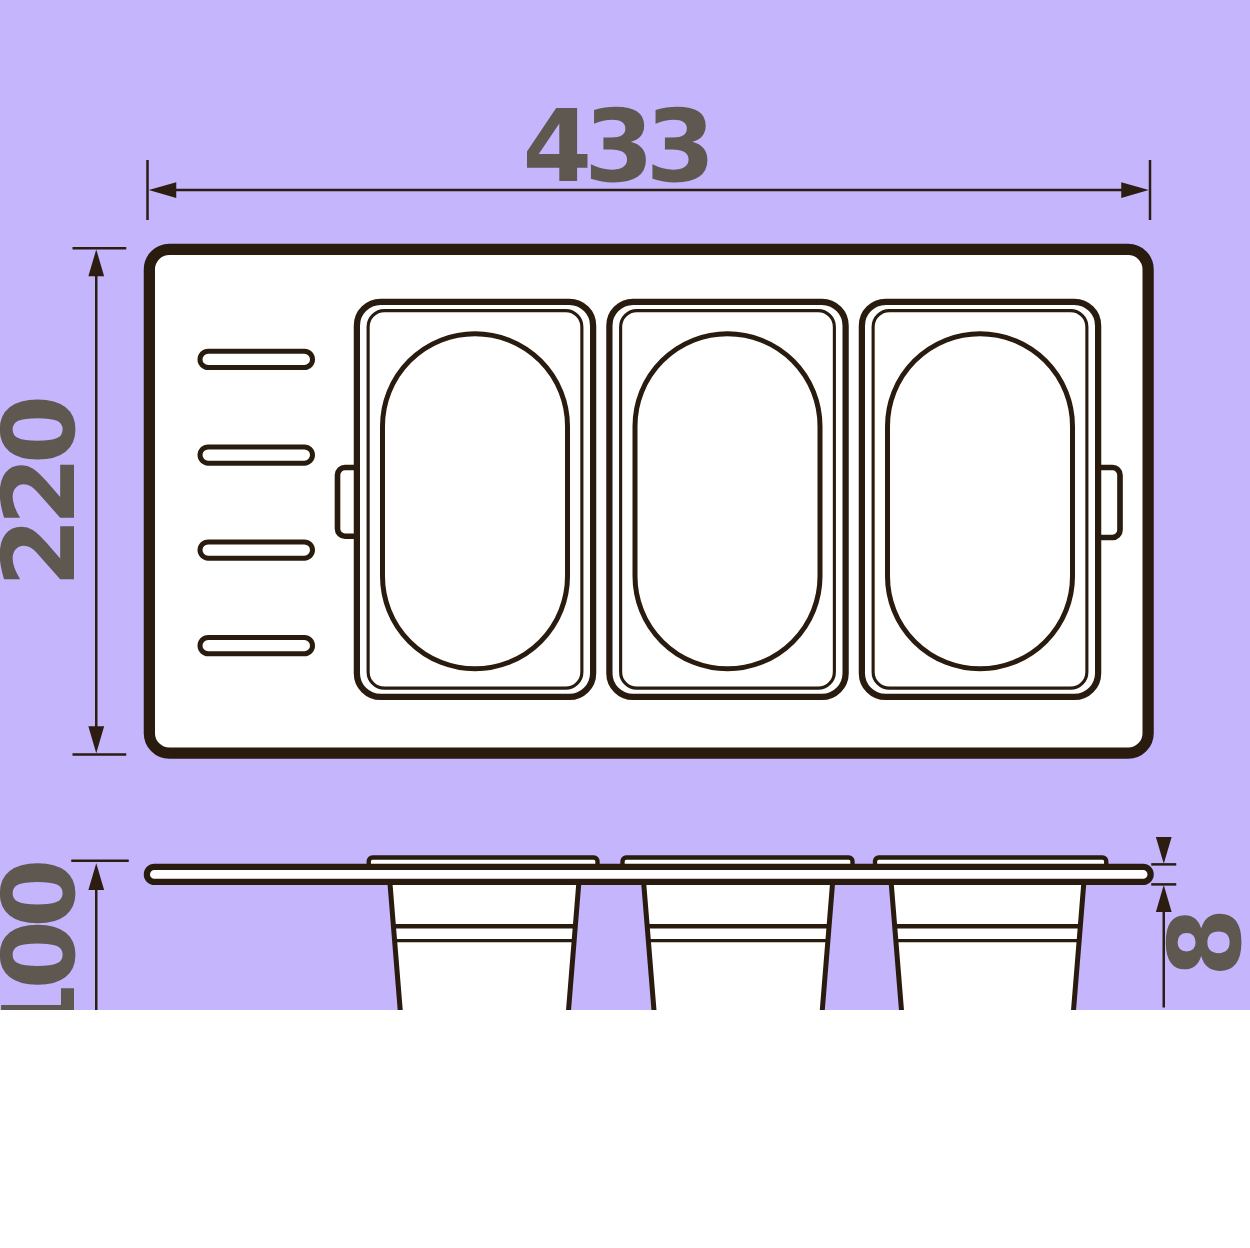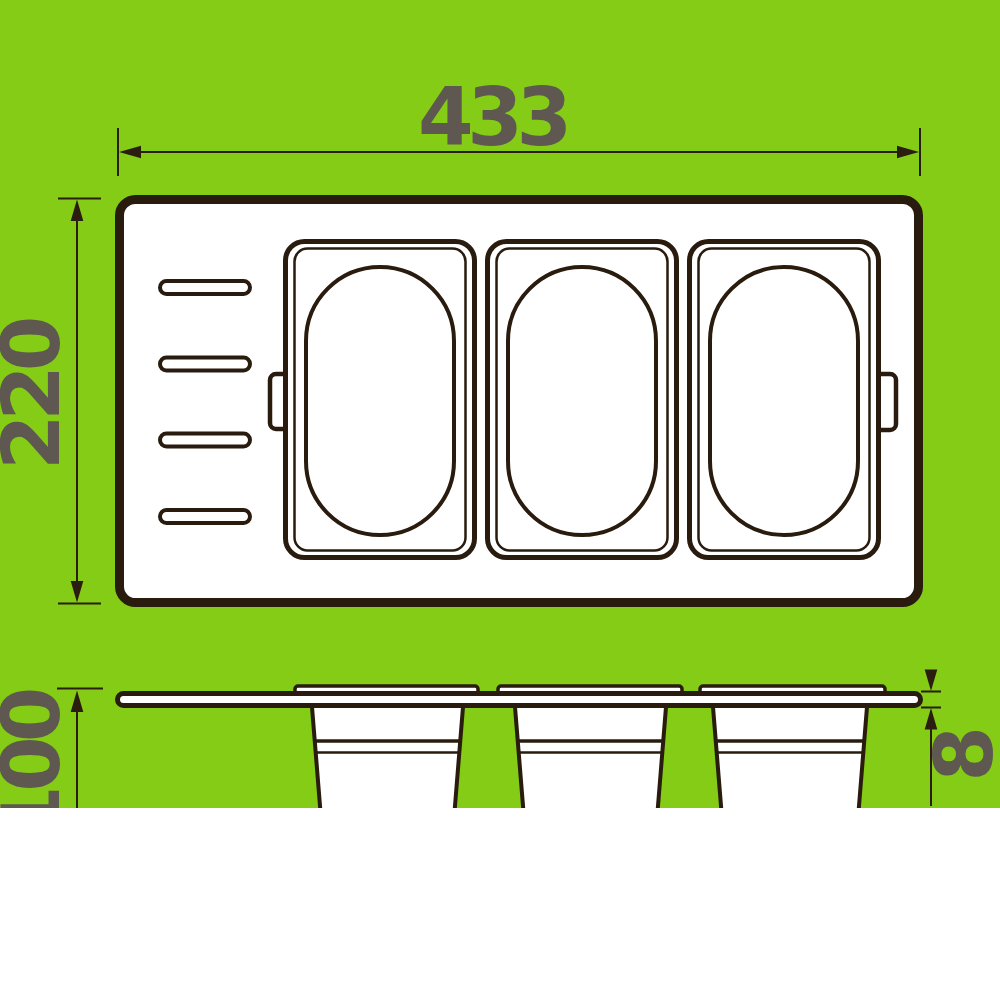--- a/index.html
+++ b/index.html
@@ -1,20 +1,20 @@
 <!DOCTYPE html>
 <html><head>
 <meta charset="utf-8">
 <style>
   html, body { margin: 0; padding: 0; background: #ffffff; }
   .canvas {
     position: relative;
     width: 1000px;
     height: 808px;
-    background: #84cc16;
+    background: #c4b5fd;
     overflow: hidden;
   }
   svg { display: block; }
   .shape  { fill: #ffffff; stroke: #291b0e; }
   .lineonly { fill: none; stroke: #291b0e; }
   .dim    { fill: none; stroke: #2b1d10; stroke-width: 2; }
   .arrow  { fill: #2b1d10; stroke: none; }
   text.dimlabel {
     font-family: "DejaVu Sans", "Liberation Sans", sans-serif;
     font-weight: 700;

